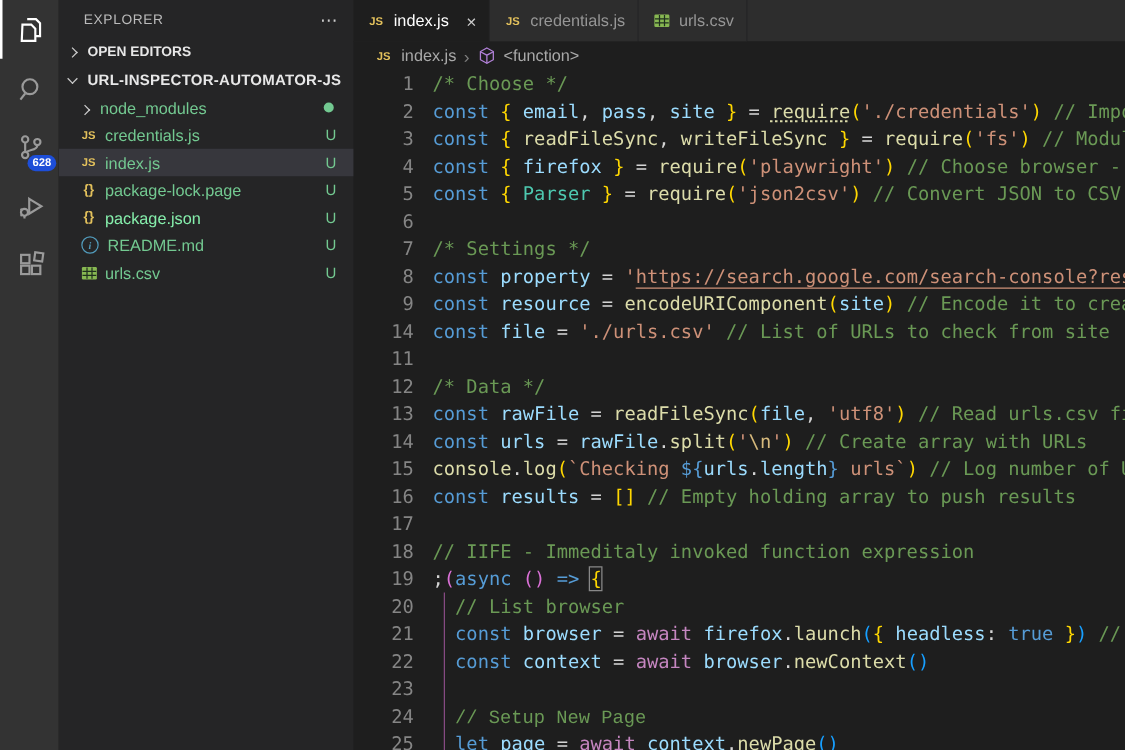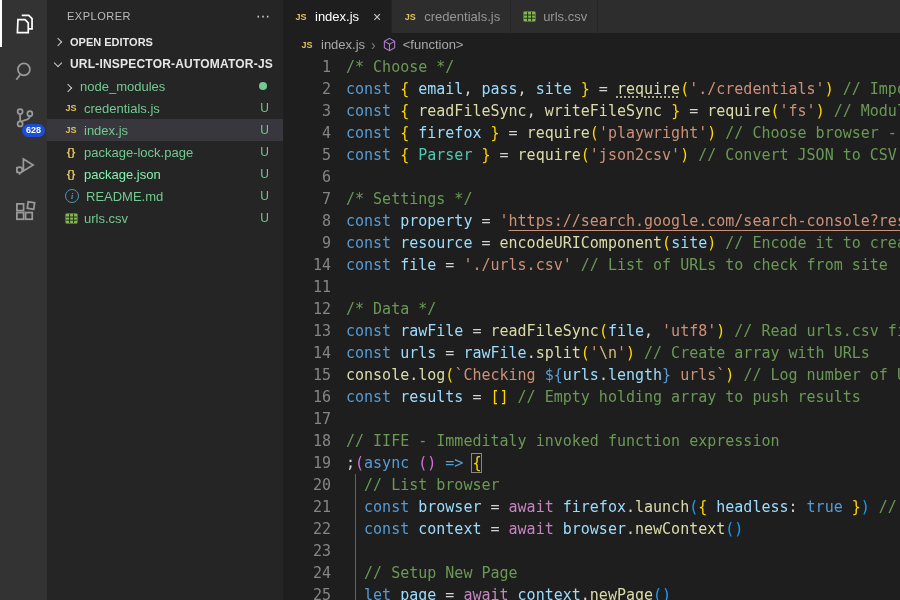--- a/index.html
+++ b/index.html
@@ -277,21 +277,21 @@
         <div class="row">
           <span class="ln">22</span>
           <span class="lc"><span style="color: rgb(212, 212, 212);">  </span><span style="color: rgb(86, 156, 214);">const</span><span style="color: rgb(212, 212, 212);"> </span><span style="color: rgb(156, 220, 254);">context</span><span style="color: rgb(212, 212, 212);"> = </span><span style="color: rgb(197, 134, 192);">await</span><span style="color: rgb(212, 212, 212);"> </span><span style="color: rgb(156, 220, 254);">browser</span><span style="color: rgb(212, 212, 212);">.</span><span style="color: rgb(220, 220, 170);">newContext</span><span style="color: rgb(23, 159, 255);">()</span></span>
         </div>
         <div class="row">
           <span class="ln">23</span>
           <span class="lc"></span>
         </div>
         <div class="row">
           <span class="ln">24</span>
-          <span class="lc"><span style="color: rgb(212, 212, 212);">  </span><span style="color: rgb(106, 153, 85);">// Setup New Page</span></span>
+          <span class="lc"><span style="color: rgb(212, 212, 212);">  </span><span style="color: rgb(106, 153, 85); font-family: Liberation Mono, monospace;">// Setup New Page</span></span>
         </div>
         <div class="row">
           <span class="ln">25</span>
           <span class="lc"><span style="color: rgb(212, 212, 212);">  </span><span style="color: rgb(86, 156, 214);">let</span><span style="color: rgb(212, 212, 212);"> </span><span style="color: rgb(156, 220, 254);">page</span><span style="color: rgb(212, 212, 212);"> = </span><span style="color: rgb(197, 134, 192);">await</span><span style="color: rgb(212, 212, 212);"> </span><span style="color: rgb(156, 220, 254);">context</span><span style="color: rgb(212, 212, 212);">.</span><span style="color: rgb(220, 220, 170);">newPage</span><span style="color: rgb(23, 159, 255);">()</span></span>
         </div>
       </div>
   </main>
 
 </div>
 

